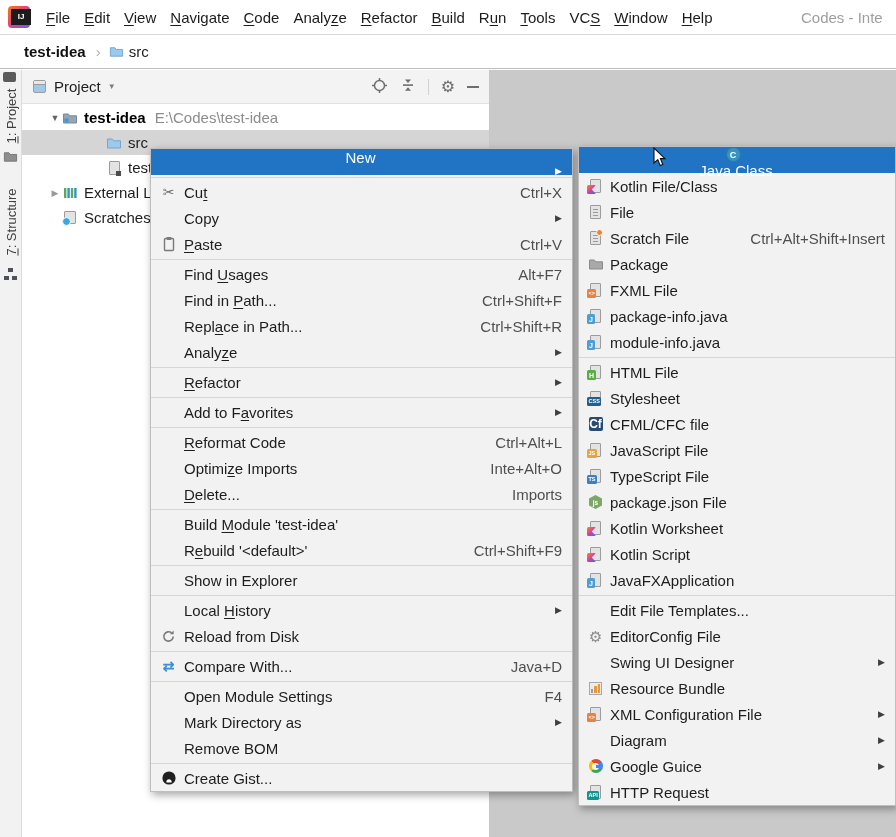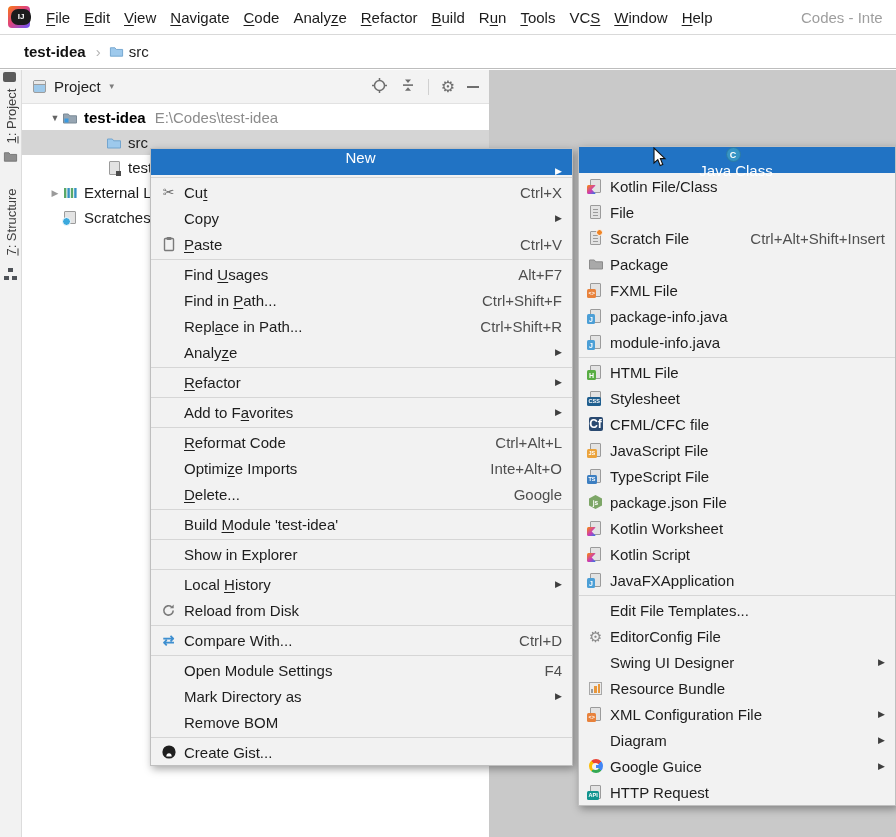--- a/index.html
+++ b/index.html
@@ -5,21 +5,21 @@
   * { margin:0; padding:0; box-sizing:border-box; }
   html,body { width:896px; height:837px; }
   body { font-family:"Liberation Sans",sans-serif; font-size:15px; color:#1d1d1d; }
   #app { position:relative; width:896px; height:837px; overflow:hidden; background:#fff; }
   u { text-decoration:underline; text-underline-offset:2px; }
 
   
   #titlebar { position:absolute; left:0; top:0; width:896px; height:35px; background:#ffffff; border-bottom:1px solid #d9d9d9; display:flex; align-items:center; }
   .logo { display:inline-block; width:22px; height:22px; border-radius:4px; margin-left:8px;
           background:linear-gradient(135deg,#f97a12 0%,#e0447c 45%,#6b57ff 100%); padding:3px; }
-  .logo-in { display:flex; width:20px; height:16px; background:#1c1c1c; color:#fff; font:bold 8px/1 "Liberation Sans",sans-serif; align-items:center; justify-content:center;border-radius:7px; }
+  .logo-in { display:flex; width:20px; height:16px; background:#1c1c1c; color:#fff; font:bold 8px/1 "Liberation Sans",sans-serif; align-items:center; justify-content:center; }
   #menubar { display:flex; margin-left:9px; }
   .mb-item { padding:0 7px; height:35px; line-height:35px; color:#1c1c1c; cursor:default; }
   #win-title { position:absolute; left:801px; top:0; height:35px; line-height:35px; color:#9e9e9e; white-space:nowrap; }
 
   
   #breadcrumb { position:absolute; left:0; top:35px; width:896px; height:34px; background:#ffffff; border-bottom:1px solid #bdbdbd; display:flex; align-items:center; }
   #bc-project { margin-left:24px; font-weight:bold; color:#111; }
   .bc-sep { margin:0 8px 0 10px; color:#b5b5b5; font-size:15px; }
   #breadcrumb .ficon { margin-right:5px; display:inline-flex; }
 
@@ -320,28 +320,35 @@
         <span class="mi-ic"></span>
         <span class="mi-lb">Optimi<u>z</u>e Imports</span>
         <span class="mi-rt">
           <span class="mi-sc">Inte+Alt+O</span>
         </span>
       </div>
       <div class="mi">
         <span class="mi-ic"></span>
         <span class="mi-lb"><u>D</u>elete...</span>
         <span class="mi-rt">
-          <span class="mi-sc">Google</span>
+          <span class="mi-sc">Imports</span>
         </span>
       </div>
       <div class="sep"></div>
       <div class="mi">
         <span class="mi-ic"></span>
         <span class="mi-lb">Build <u>M</u>odule 'test-idea'</span>
         <span class="mi-rt"></span>
+      </div>
+      <div class="mi">
+        <span class="mi-ic"></span>
+        <span class="mi-lb">R<u>e</u>build '&lt;default&gt;'</span>
+        <span class="mi-rt">
+          <span class="mi-sc">Ctrl+Shift+F9</span>
+        </span>
       </div>
       <div class="sep"></div>
       <div class="mi">
         <span class="mi-ic"></span>
         <span class="mi-lb">Show in Explorer</span>
         <span class="mi-rt"></span>
       </div>
       <div class="sep"></div>
       <div class="mi">
         <span class="mi-ic"></span>
@@ -360,21 +367,21 @@
         <span class="mi-lb">Reload from Disk</span>
         <span class="mi-rt"></span>
       </div>
       <div class="sep"></div>
       <div class="mi">
         <span class="mi-ic">
           <span class="uni" style="color:#3e8fd0;font-size:14px;font-weight:bold">⇄</span>
         </span>
         <span class="mi-lb">Compare With...</span>
         <span class="mi-rt">
-          <span class="mi-sc">Ctrl+D</span>
+          <span class="mi-sc">Java+D</span>
         </span>
       </div>
       <div class="sep"></div>
       <div class="mi">
         <span class="mi-ic"></span>
         <span class="mi-lb">Open Module Settings</span>
         <span class="mi-rt">
           <span class="mi-sc">F4</span>
         </span>
       </div>

